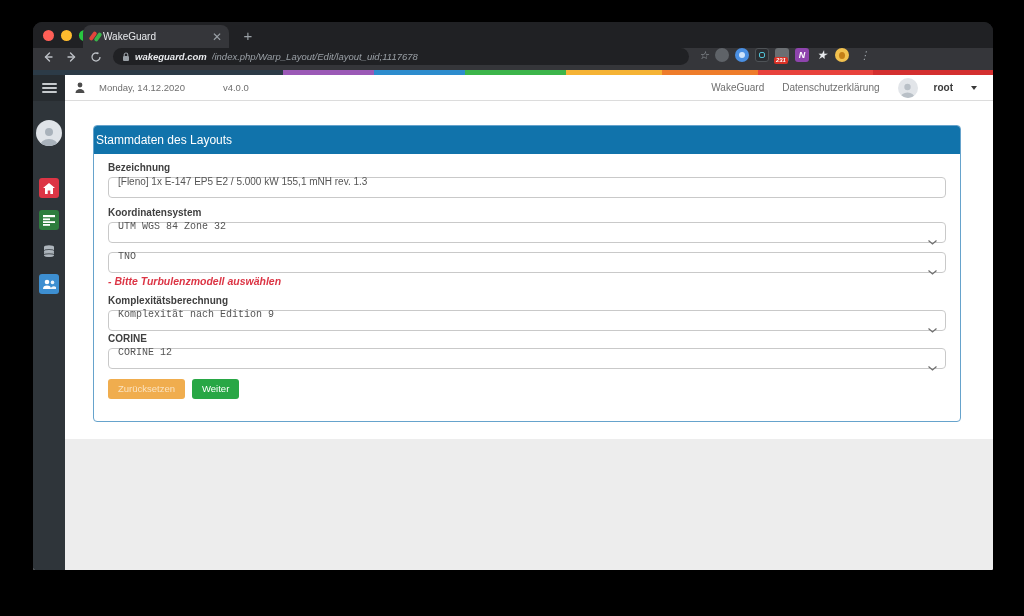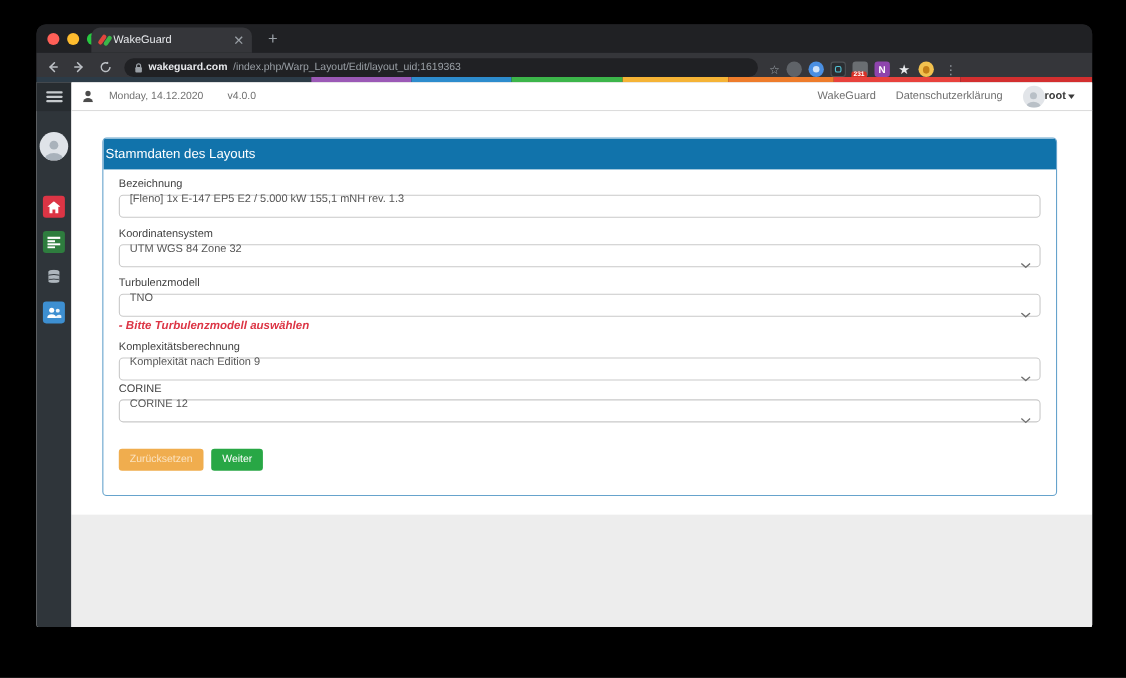--- a/index.html
+++ b/index.html
@@ -23,21 +23,21 @@
   .favicon i { position:absolute; width:4px; height:10px; border-radius:2px; display:block; }
   .favicon i.f1 { left:1px; top:0; background:#e2453c; transform:rotate(35deg); }
   .favicon i.f2 { left:6px; top:1px; background:#3bb54a; transform:rotate(35deg); }
   .tab-title { color:#e8eaed; font-size:10px; flex:1; white-space:nowrap; overflow:hidden; }
   .tab-close { color:#9aa0a6; font-size:12px; line-height:10px; cursor:default; }
   .newtab { position:absolute; left:206px; top:5px; color:#9aa0a6; font-size:15px; line-height:18px;
             width:18px; text-align:center; }
 
   
   .toolbar { position:absolute; left:0; top:26px; width:100%; height:22px; background:#35363a;
-             display:flex; align-items:flex-end; }
+             display:flex; align-items:flex-start;font-style:italic; }
   .navic { width:18px; height:18px; display:flex; align-items:center; justify-content:center; margin-left:6px; }
   .navic svg { display:block; }
   .urlbar { margin-left:8px; width:576px; height:17px; background:#202124; border-radius:9px;
             display:flex; align-items:center; padding:0 9px; gap:5px; }
   .urlbar .lock { flex:0 0 auto; display:flex; }
   .url-domain { color:#e8eaed; font-size:9.5px; font-weight:bold; white-space:nowrap; }
   .url-path { color:#9aa0a6; font-size:9.5px; white-space:nowrap; overflow:hidden; }
   .ext-row { display:flex; align-items:center; gap:6px; margin-left:10px; }
   .star { color:#9aa0a6; font-size:11px; }
   .ext { width:14px; height:14px; border-radius:3px; position:relative; }
@@ -75,48 +75,48 @@
   .sbtn.home { background:#dc3545; margin-top:32px; }
   .sbtn.table { background:#2e7d3e; margin-top:12px; }
   .sbtn.db { background:transparent; margin-top:12px; }
   .sbtn.users { background:#3d8fd1; margin-top:12px; }
 
   .main { flex:1; display:flex; flex-direction:column; background:#ededed; min-width:0; }
   .appbar { height:26px; background:#fff; border-bottom:1px solid #dcdcdc; display:flex;
             align-items:center; padding:0 16px 0 10px; flex:0 0 auto; }
   .appbar .pico { display:flex; margin-right:14px; }
   .ab-date { color:#6f6f6f; font-size:9.5px; margin-right:22px; }
-  .ab-ver { color:#6f6f6f; font-size:9.5px; }
+  .ab-ver { color:#6f6f6f; font-size:9.5px;margin-left:16px; }
   .ab-right { margin-left:auto; display:flex; align-items:center; gap:18px; }
   .ab-link { color:#6f6f6f; font-size:10px; cursor:default; }
-  .ab-user { display:flex; align-items:center; gap:0; }
+  .ab-user { display:flex; align-items:center; gap:16px; }
   .ab-avatar { width:20px; height:20px; border-radius:50%; background:#e2e5e9; display:flex;
                align-items:flex-end; justify-content:center; overflow:hidden; }
   .ab-name { color:#3a3a3a; font-size:10px; font-weight:bold; }
   .caret { display:inline-block; width:0; height:0; border-left:3.5px solid transparent;
            border-right:3.5px solid transparent; border-top:4px solid #3a3a3a; margin-left:2px; }
 
   .white-wrap { background:#fff; padding:24px 32px 17px 28px; flex:0 0 auto; }
   .gray-fill { flex:1; background:#ededed; }
 
   
   .card { border:1px solid #66a3cc; border-radius:4px; overflow:hidden; background:#fff; }
   .card-header { background:#1173ab; color:#fff; font-size:12px; padding:7px 2px; }
   .card-body { padding:8px 14px 22px 14px; }
   .fgroup { }
-  .flabel { font-size:10px; font-weight:normal; color:#3f3f3f; margin:0 0 3px 0; line-height:12px; }
+  .flabel { font-size:10px; font-weight:bold; color:#3f3f3f; margin:0 0 3px 0; line-height:12px; }
   .fctrl { position:relative; height:21px; border:1px solid #c9c9c9; border-radius:4px; background:#fff;
            display:flex; align-items:center; padding:0 22px 12px 9px; margin-bottom:9px; }
   .fctrl input { border:none; outline:none; width:100%; font-size:10px; color:#555;
                  font-family:"Liberation Sans", sans-serif; background:transparent; }
-  .fctrl .selval { font-size:10px; color:#555; white-space:nowrap; }
+  .fctrl .selval { font-size:10px; color:#555; white-space:nowrap;font-family:Liberation Mono, monospace; }
   .chev { position:absolute; right:8px; top:8px; }
   .fctrl.haserr { margin-bottom:2px; }
   .ferror { color:#dc3545; font-size:10.5px; font-style:italic; font-weight:bold; margin:0 0 8px 0; line-height:12px; }
-  .btnrow { display:flex; gap:7px; margin-top:24px; }
+  .btnrow { display:flex; gap:7px; margin-top:10px; }
   .btn { border:none; border-radius:3px; color:#fff; font-size:9.5px; padding:5px 10px;
          font-family:"Liberation Sans", sans-serif; line-height:10px; }
   .btn.reset { background:#f0ad4e; color:#fbe3c0; }
   .btn.next { background:#28a745; }
 </style>
 </head>
 <body>
 
 <div class="stage">
   <div class="window">
@@ -158,21 +158,21 @@
           </svg>
       </span>
       <div class="urlbar">
         <span class="lock">
           <svg width="8" height="10" viewBox="0 0 8 10">
               <rect x="1" y="4" width="6" height="5" rx="1" fill="#9aa0a6"></rect>
               <path d="M2.2 4 V2.8 a1.8 1.8 0 0 1 3.6 0 V4" stroke="#9aa0a6" stroke-width="1.1" fill="none"></path>
             </svg>
         </span>
         <span class="url-domain">wakeguard.com</span>
-        <span class="url-path">/index.php/Warp_Layout/Edit/layout_uid;1619363</span>
+        <span class="url-path">/index.php/Warp_Layout/Edit/layout_uid;1117678</span>
       </div>
       <div class="ext-row">
         <span class="star">☆</span>
         <span class="ext circle e-gray"></span>
         <span class="ext circle e-blue"></span>
         <span class="ext e-dark"></span>
         <span class="ext e-badge">
           <span class="badge">231</span>
         </span>
         <span class="ext e-purple"></span>
@@ -285,21 +285,20 @@
                   <span class="selval">UTM WGS 84 Zone 32</span>
                   <span class="chev">
                     <svg width="9" height="5" viewBox="0 0 9 5">
                         <path d="M0.5 0.5 L4.5 4 L8.5 0.5" stroke="#6f6f6f" stroke-width="1.2" fill="none"></path>
                       </svg>
                   </span>
                 </div>
               </div>
 
               <div class="fgroup">
-                <div class="flabel">Turbulenzmodell</div>
                 <div class="fctrl haserr">
                   <span class="selval">TNO</span>
                   <span class="chev">
                     <svg width="9" height="5" viewBox="0 0 9 5">
                         <path d="M0.5 0.5 L4.5 4 L8.5 0.5" stroke="#6f6f6f" stroke-width="1.2" fill="none"></path>
                       </svg>
                   </span>
                 </div>
                 <div class="ferror">- Bitte Turbulenzmodell auswählen</div>
               </div>

